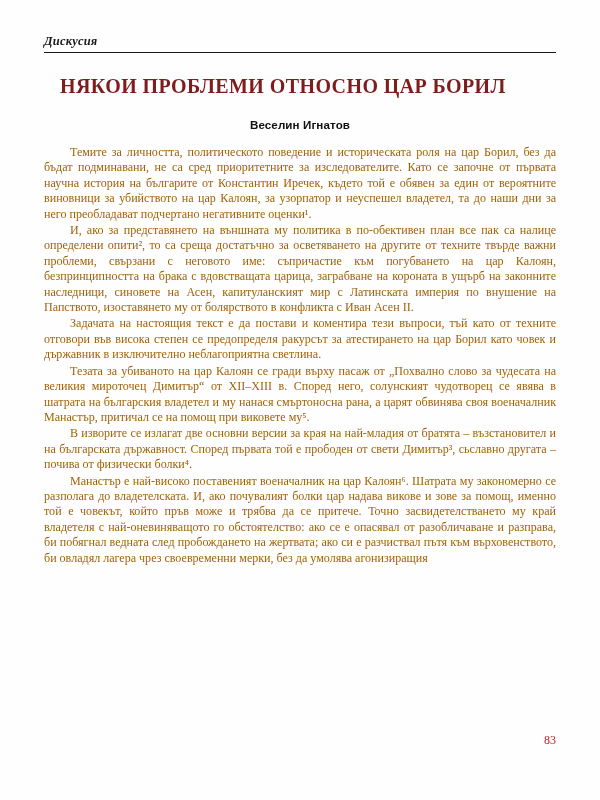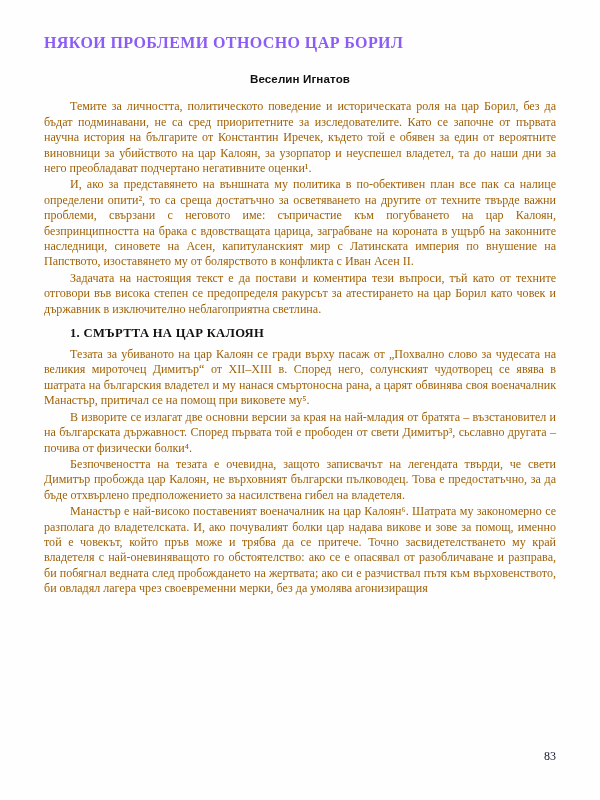--- a/index.html
+++ b/index.html
@@ -36,24 +36,24 @@
     padding-bottom: 3px;
   }
   .header-rule {
     border-bottom: 1.6px solid #1a1a1a;
     width: 100%;
     margin-bottom: 22px;
   }
   .doc-title {
     font-family: "Liberation Serif", serif;
     font-weight: bold;
-    font-size: 16px;
+    font-size: 20px;
     letter-spacing: 0.4px;
-    color: #8b5cf6;
-    margin: 0 0 20px 0;
+    color: #7f1d1d;
+    margin: 0 0 20px 16px;
     line-height: 1.15;
   }
   .author {
     font-family: "Liberation Sans", sans-serif;
     font-weight: bold;
     font-size: 11.6px;
     color: #111111;
     margin: 0 0 14px 0;
     letter-spacing: 0.1px;
     text-align: center;
@@ -75,41 +75,43 @@
     font-family: "Liberation Serif", serif;
     font-weight: bold;
     font-size: 12.6px;
     letter-spacing: 0.3px;
     margin: 9px 0 6px 26px;
     color: #111111;
   }
   .page-number {
     position: absolute;
     right: 44px;
-    bottom: 36px;
+    bottom: 52px;
     font-family: "Liberation Serif", serif;
     font-size: 12px;
-    color: #0f172a;
+    color: #b91c1c;
   }
 </style>
 </head>
 <body>
 
 <div class="page">
 
+  <div class="header-line">
+    <div class="header-label">Дискусия</div>
+    <div class="header-rule"></div>
+  </div>
 
   <h1 class="doc-title">НЯКОИ ПРОБЛЕМИ ОТНОСНО ЦАР БОРИЛ</h1>
 
   <div class="author">Веселин Игнатов</div>
 
   <p class="body-par">Темите за личността, политическото поведение и историческата роля на цар Борил, без да бъдат подминавани, не са сред приоритетните за изследователите. Като се започне от първата научна история на българите от Константин Иречек, където той е обявен за един от вероятните виновници за убийството на цар Калоян, за узорпатор и неуспешел владетел, та до наши дни за него преобладават подчертано негативните оценки¹.</p>
   <p class="body-par">И, ако за представянето на външната му политика в по-обективен план все пак са налице определени опити², то са среща достатъчно за осветяването на другите от техните твърде важни проблеми, свързани с неговото име: съпричастие към погубването на цар Калоян, безпринципността на брака с вдовстващата царица, заграбване на короната в ущърб на законните наследници, синовете на Асен, капитуланският мир с Латинската империя по внушение на Папството, изоставянето му от болярството в конфликта с Иван Асен II.</p>
   <p class="body-par">Задачата на настоящия текст е да постави и коментира тези въпроси, тъй като от техните отговори във висока степен се предопределя ракурсът за атестирането на цар Борил като човек и държавник в изключително неблагоприятна светлина.</p>
 
-  <div class="section-head">1. СМЪРТТА НА ЦАР КАЛОЯН</div>
 
   <p class="body-par">Тезата за убиваното на цар Калоян се гради върху пасаж от „Похвално слово за чудесата на великия мироточец Димитър“ от XII–XIII в. Според него, солунският чудотворец се явява в шатрата на българския владетел и му нанася смъртоносна рана, а царят обвинява своя военачалник Манастър, притичал се на помощ при виковете му⁵.</p>
   <p class="body-par">В изворите се излагат две основни версии за края на най-младия от братята – възстановител и на българската държавност. Според първата той е прободен от свети Димитър³, сьславно другата – почива от физически болки⁴.</p>
-  <p class="body-par">Безпочвеността на тезата е очевидна, защото записвачът на легендата твърди, че свети Димитър пробожда цар Калоян, не върховният български пълководец. Това е предостатъчно, за да бъде отхвърлено предположението за насилствена гибел на владетеля.</p>
   <p class="body-par">Манастър е най-високо поставеният военачалник на цар Калоян⁶. Шатрата му закономерно се разполага до владетелската. И, ако почувалият болки цар надава викове и зове за помощ, именно той е човекът, който пръв може и трябва да се притече. Точно засвидетелстването му край владетеля с най-оневиняващото го обстоятелство: ако се е опасявал от разобличаване и разправа, би побягнал ведната след пробождането на жертвата; ако си е разчиствал пътя към върховенството, би овладял лагера чрез своевременни мерки, без да умолява агонизиращия</p>
 
   <div class="page-number">83</div>
 </div>
 
 </body></html>

